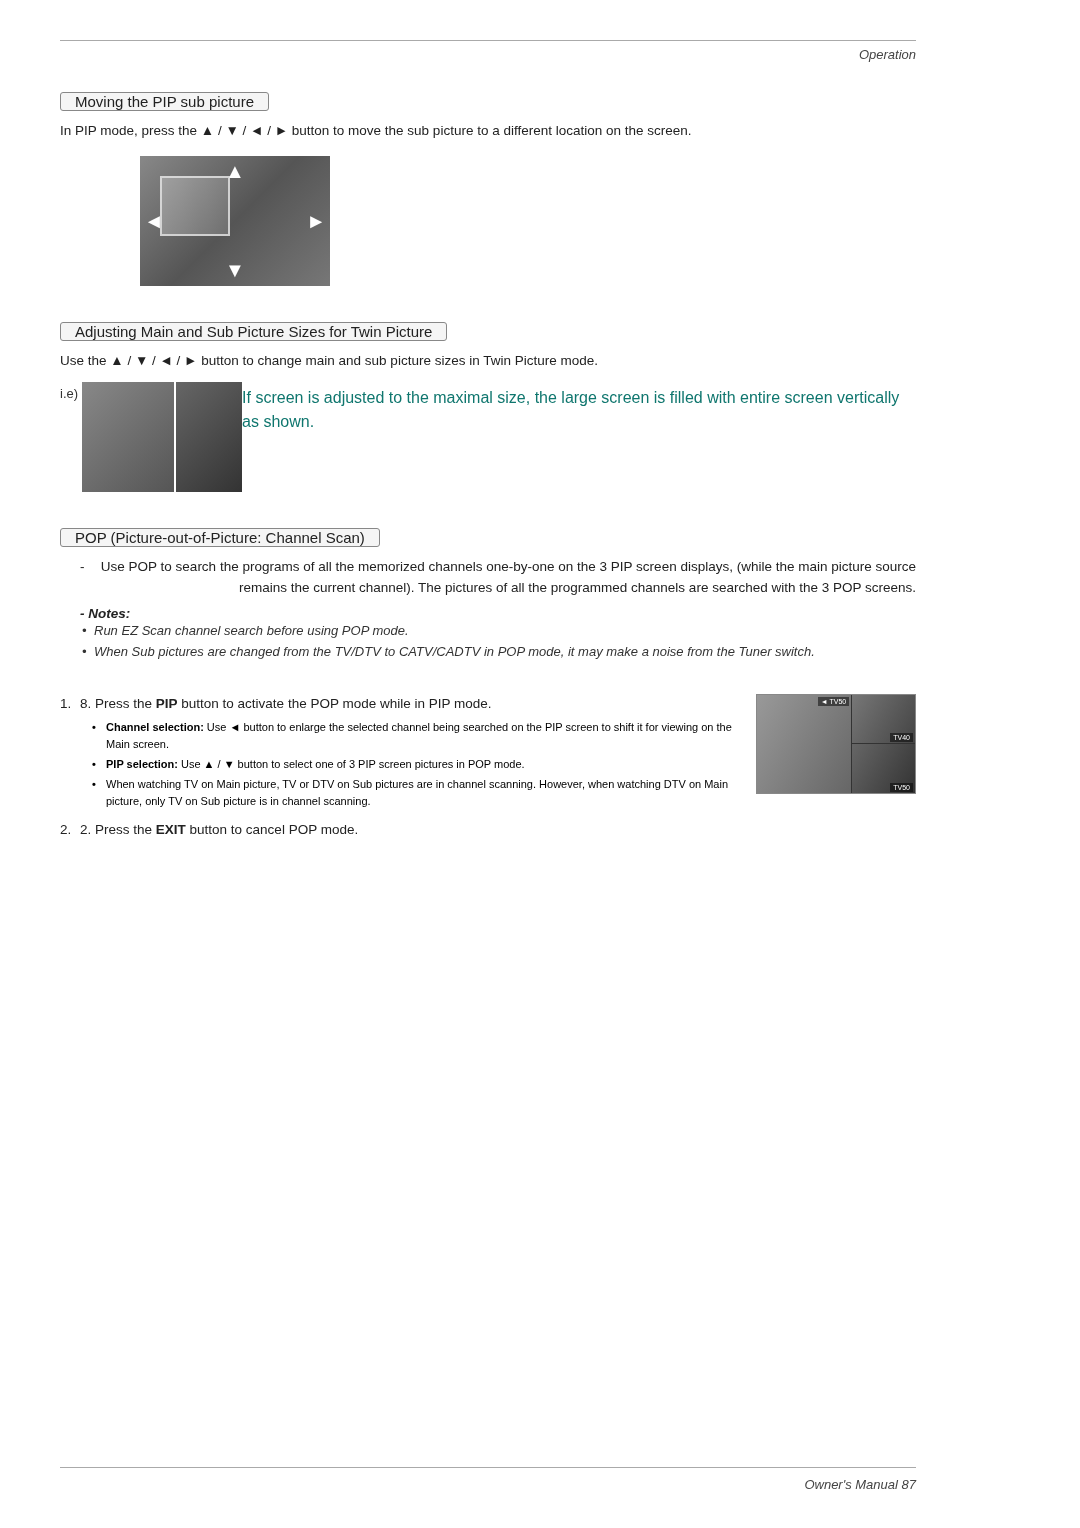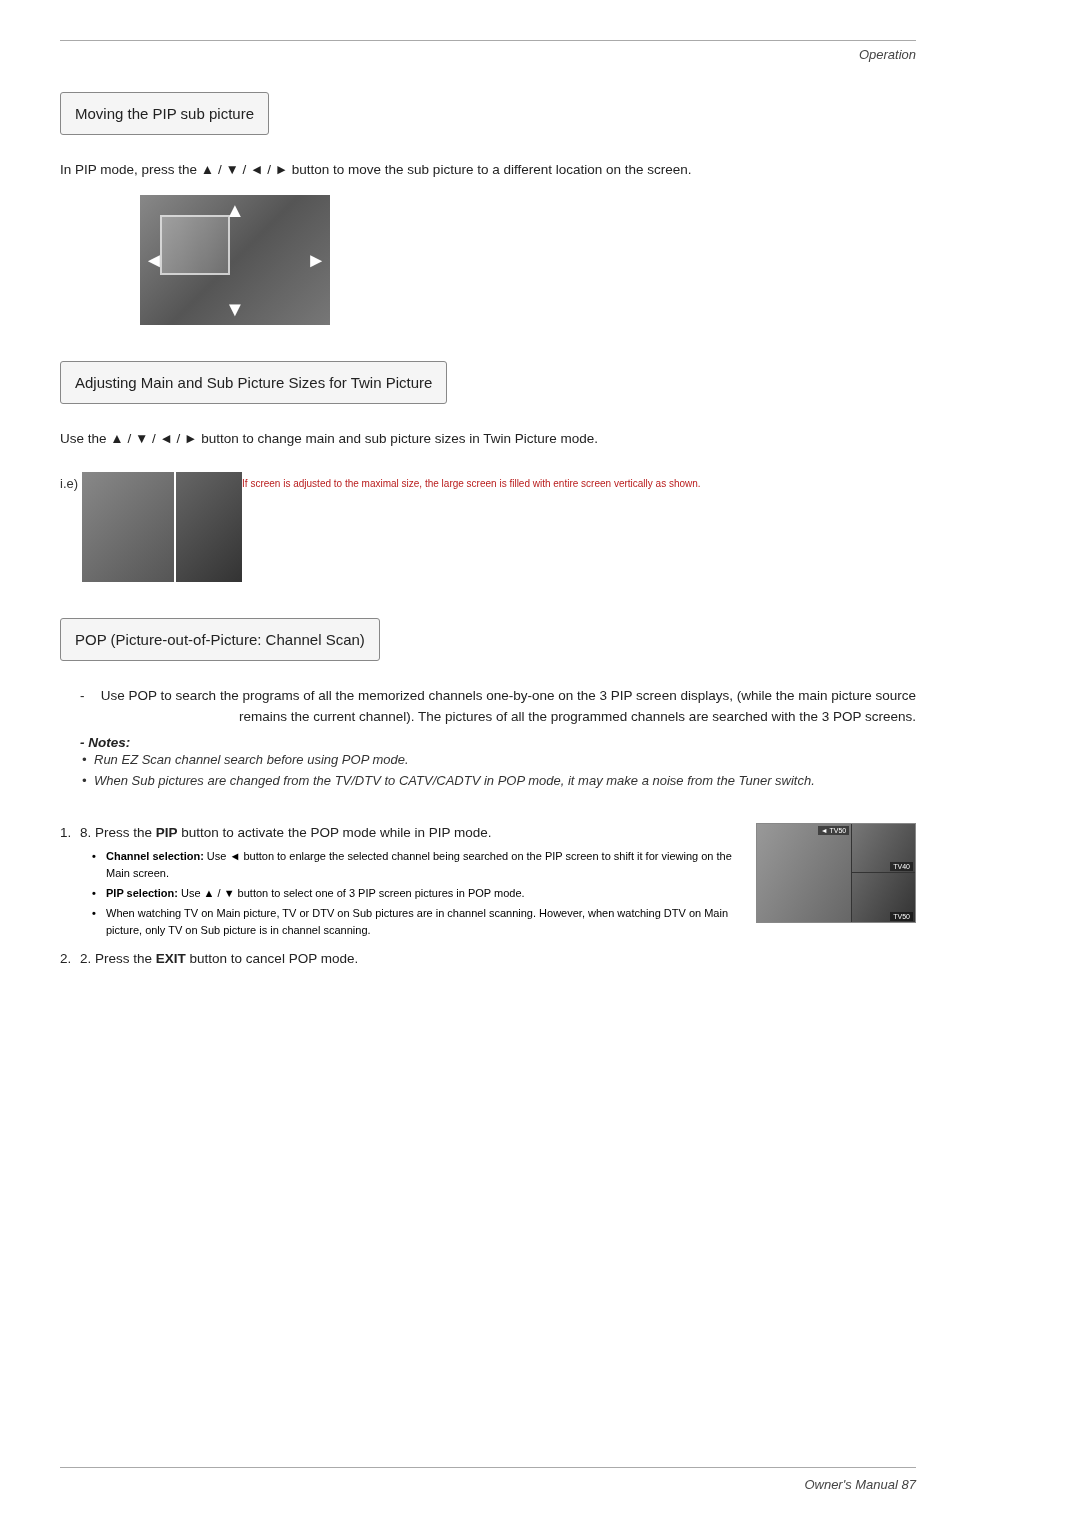--- a/index.html
+++ b/index.html
@@ -27,25 +27,25 @@
       text-align: right;
       font-style: italic;
       font-size: 13px;
       color: #444;
       margin-bottom: 30px;
     }
     .section-title-box {
       display: inline-block;
       border: 1px solid #888;
       border-radius: 3px;
-      padding: 12px 14px;
+      padding: 0 14px;
       font-size: 15px;
       font-weight: normal;
       color: #222;
-      margin-bottom: 25px;
+      margin-bottom: 10px;
       background: #f5f5f5;
     }
     .section {
       margin-bottom: 36px;
     }
     .body-text {
       font-size: 13.5px;
       line-height: 1.55;
       color: #222;
       margin-bottom: 10px;
@@ -71,37 +71,37 @@
     }
     .arrow-up { top: 4px; left: 50%; transform: translateX(-50%); }
     .arrow-down { bottom: 4px; left: 50%; transform: translateX(-50%); }
     .arrow-left { left: 4px; top: 50%; transform: translateY(-50%); }
     .arrow-right { right: 4px; top: 50%; transform: translateY(-50%); }
 
     .twin-row {
       display: flex;
       align-items: flex-start;
       gap: 0;
-      margin-top: 22px;
+      margin-top: 10px;
     }
     .ie-label {
       font-size: 13px;
       color: #333;
       margin-right: 4px;
       margin-top: 4px;
     }
     .twin-image {
       width: 160px;
       height: 110px;
       background: linear-gradient(120deg, #999 0%, #666 40%, #444 70%, #888 100%);
       flex-shrink: 0;
     }
     .twin-caption {
-      font-size: 10px;
-      color: #b91c1c;
+      font-size: 16px;
+      color: #0f766e;
       line-height: 1.5;
       margin-top: 4px;
     }
 
     .bullet-list {
       list-style: none;
       padding: 0;
       margin-left: 20px;
     }
     .bullet-list li {

